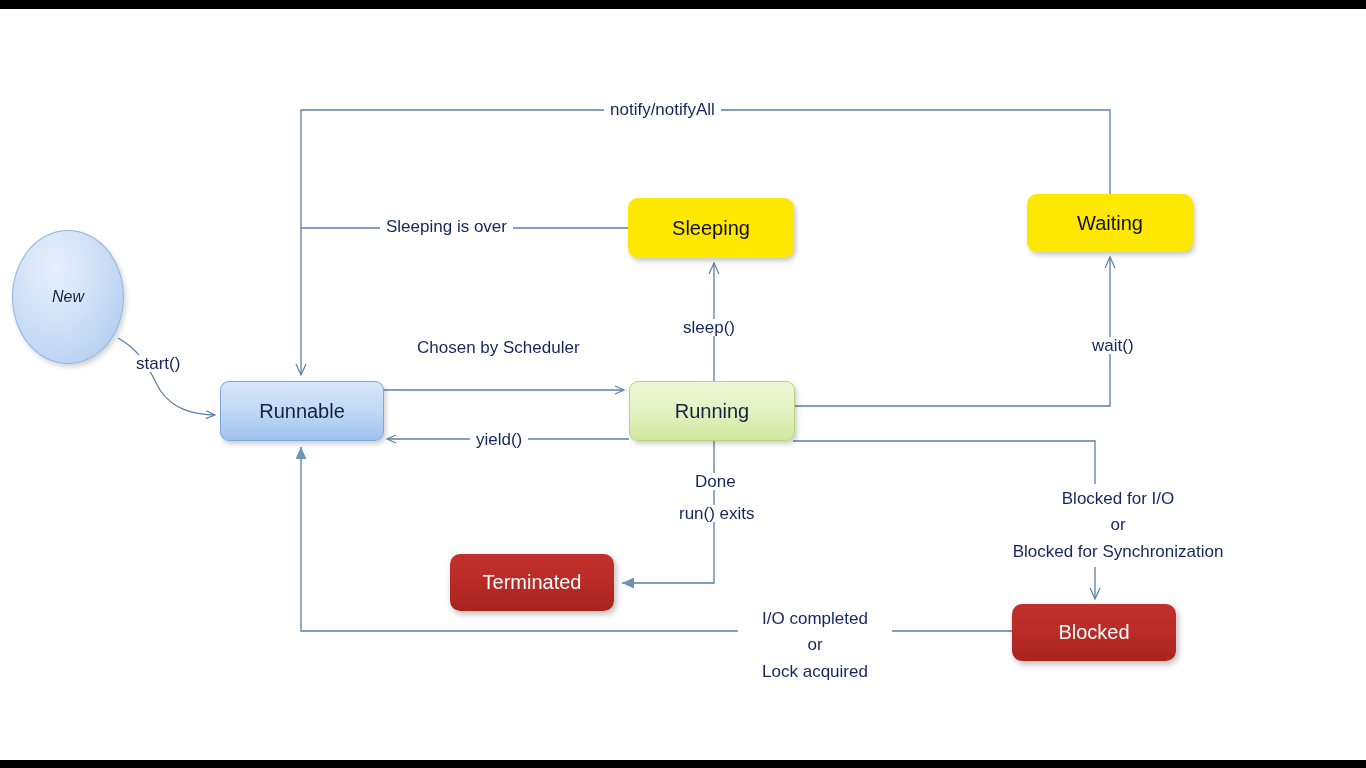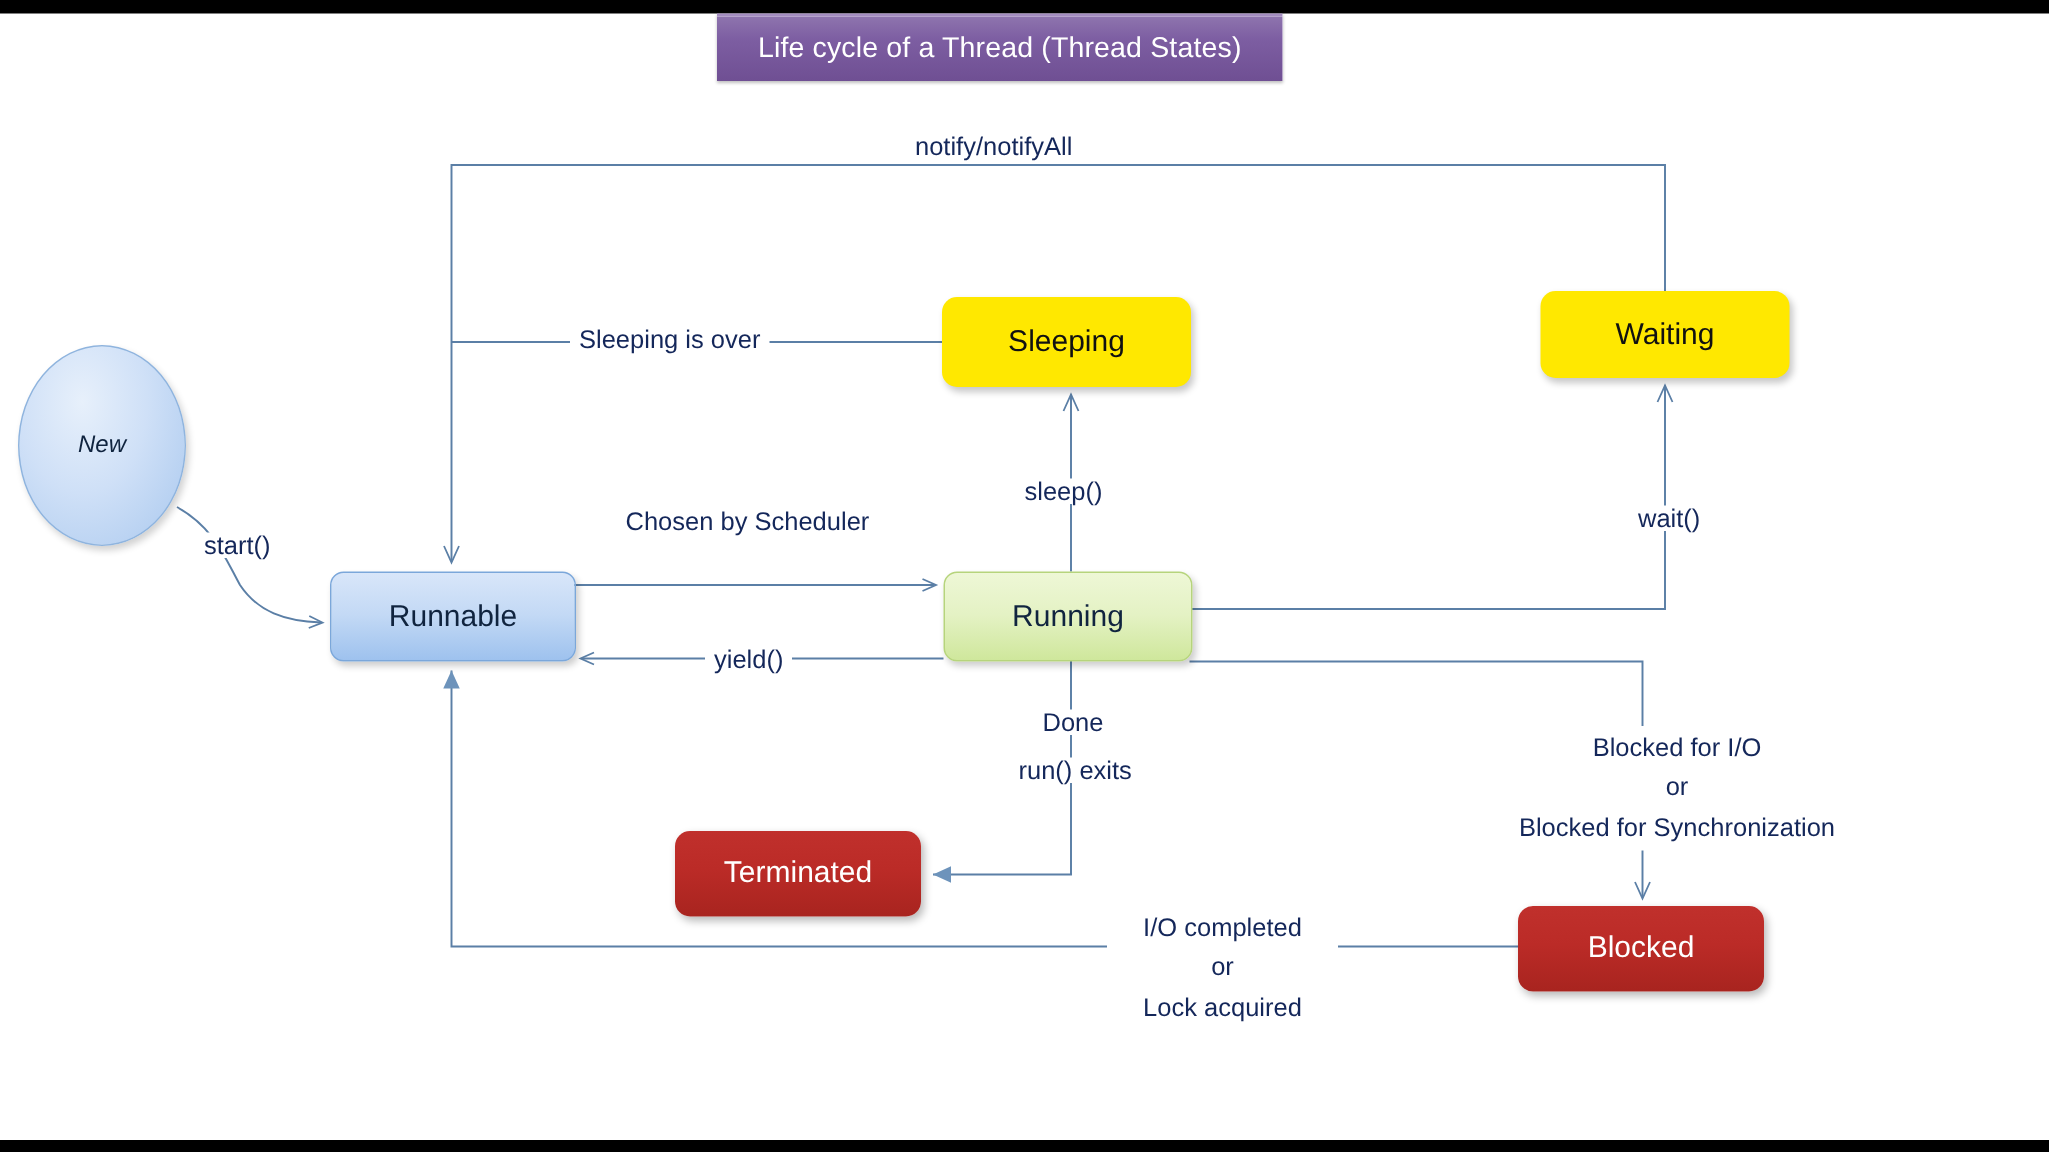--- a/index.html
+++ b/index.html
@@ -134,23 +134,20 @@
       <path d="M793,406 L1110,406 L1110,258" marker-end="url(#openArrowThin)"></path>
 
       <path d="M793,441 L1095,441 L1095,598" marker-end="url(#openArrowThin)"></path>
 
       <path d="M714,439 L714,583 L622,583" marker-end="url(#solidArrow)"></path>
 
       <path d="M1012,631 L301,631 L301,447" marker-end="url(#solidArrow)"></path>
     </g>
   </svg>
 
-  <div id="title-bar">
-    <span>Life cycle of a Thread (Thread States)</span>
-  </div>
 
   <div class="node node-new">
     <span>New</span>
   </div>
 
   <div class="node node-runnable">
     <span>Runnable</span>
   </div>
 
   <div class="node node-running">
@@ -168,21 +165,21 @@
   <div class="node node-blocked">
     <span>Blocked</span>
   </div>
 
   <div class="node node-terminated">
     <span>Terminated</span>
   </div>
 
   <div class="elabel" style="left:130px;top:355px;">start()</div>
 
-  <div class="elabel" style="left:604px;top:89px;">notify/notifyAll</div>
+  <div class="elabel" style="left:604px;top:101px;">notify/notifyAll</div>
 
   <div class="elabel" style="left:380px;top:218px;">Sleeping is over</div>
 
   <div class="elabel" style="left:677px;top:319px;">sleep()</div>
 
   <div class="elabel" style="left:411px;top:339px;">Chosen by Scheduler</div>
 
   <div class="elabel" style="left:470px;top:431px;">yield()</div>
 
   <div class="elabel" style="left:1086px;top:337px;">wait()</div>

